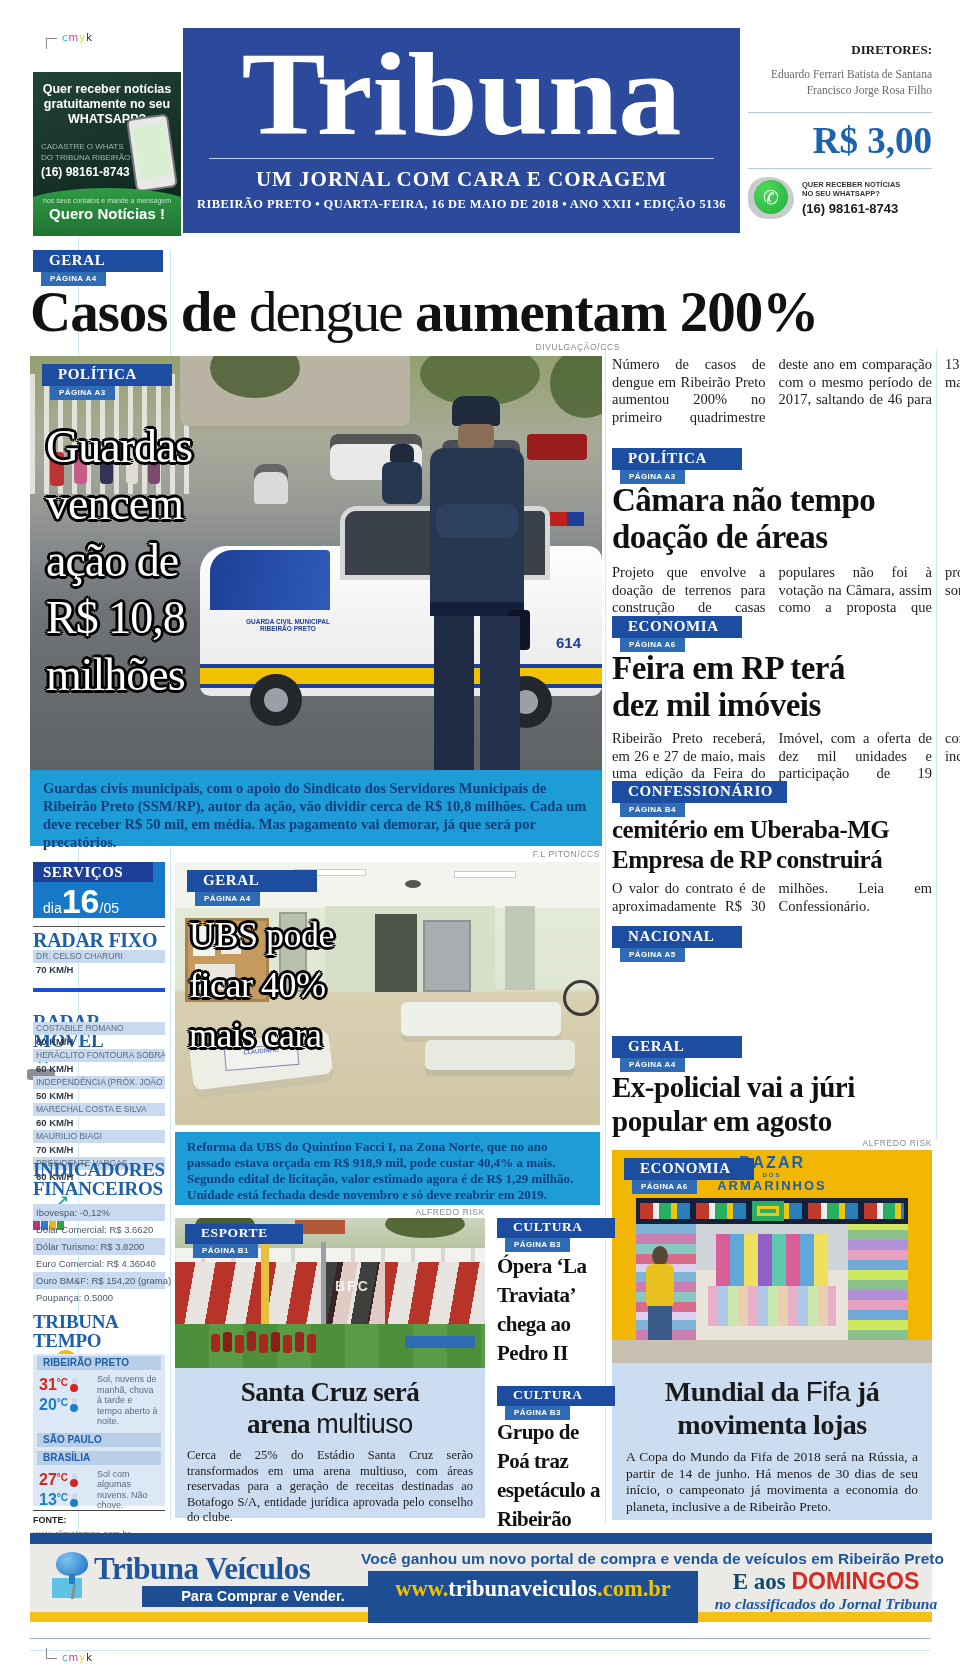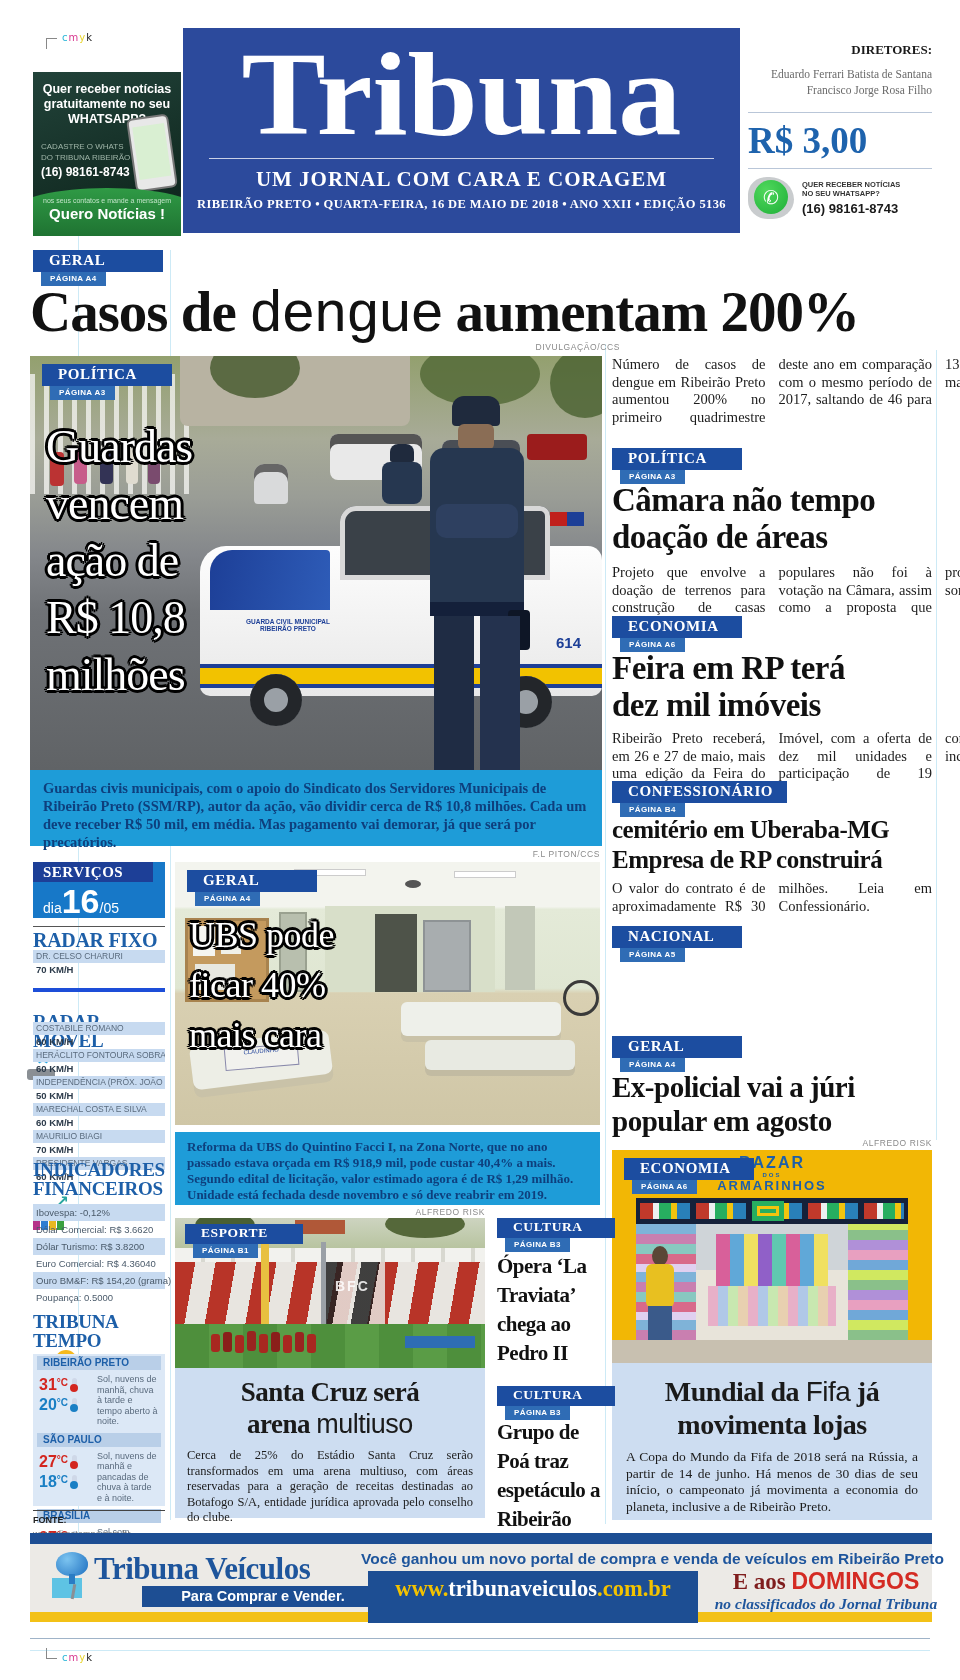--- a/index.html
+++ b/index.html
@@ -11,39 +11,39 @@
   .hair{background:#9fb3c8}
   
   .tag{line-height:0}
   .tag-sec{display:block;width:max-content;min-width:100px;background:#1c4da0;color:#fff;
            font:700 15px/20px "Liberation Serif",serif;padding:0 14px 2px 16px;letter-spacing:.6px}
   .tag-pg{display:block;width:max-content;background:#2f6cb5;color:#fff;
           font:700 8px/12px "Liberation Sans",sans-serif;padding:1px 9px;margin-left:8px;letter-spacing:.4px}
   .tag.sm .tag-sec{min-width:88px;font-size:13.5px;line-height:18px}
   
   .h-lead{font-weight:700;font-size:57px;line-height:60px;letter-spacing:-1px;color:#111;white-space:nowrap}
-  .h-lead .lt{font-family:Liberation Mono, monospace;font-weight:400;letter-spacing:-2px}
+  .h-lead .lt{font-family:Liberation Serif, serif;font-weight:400;letter-spacing:-2px}
   .h2{font-weight:700;color:#111;letter-spacing:-.5px}
   .hl-out{color:#fff;font-weight:400;
           text-shadow:-2px -2px 0 #000,2px -2px 0 #000,-2px 2px 0 #000,2px 2px 0 #000,
                       0 3px 0 #000,3px 0 0 #000,-3px 0 0 #000,0 -3px 0 #000}
   .body2{column-count:2;column-gap:13px;font-size:14.5px;line-height:17.5px;text-align:justify;color:#1c1c1c}
   .credit{font:400 8.5px "Liberation Sans",sans-serif;color:#8a8a8a;letter-spacing:.6px;text-align:right}
   .capbar{background:#1e9cd8;color:#0e3f7d;font-weight:700;text-align:left}
   .bluebox{background:#cdddf1}
   
   .masthead{background:#2c4a9c;color:#fff;text-align:center}
   .m-title{font-weight:700;font-size:118px;line-height:102px;transform:scaleX(1.07);transform-origin:center;margin-top:16px}
   .m-tag{border-top:1.5px solid rgba(255,255,255,.75);margin:12px 26px 0;padding-top:8px;
          font-weight:700;font-size:21px;letter-spacing:1px}
   .m-date{margin-top:5px;font-weight:700;font-size:12.5px;letter-spacing:.4px}
   
   .dir-label{font-weight:700;font-size:13px;text-align:right}
   .dir-names{font-size:11.5px;line-height:16px;color:#6a6a6a;text-align:right}
-  .price{font-weight:700;font-size:37px;color:#1e63ad;text-align:left}
+  .price{font-weight:700;font-size:37px;color:#1e63ad;text-align:right}
   .sep{border:none;border-top:1px solid #b9c6d8;margin:6px 0}
   
   .wad{background:linear-gradient(160deg,#22433a 0%,#122b22 70%,#0e231b 100%);color:#fff;overflow:hidden}
   .wad-t{font:700 12.5px/15px "Liberation Sans",sans-serif;text-align:center;padding:10px 8px 0}
   .wad-s{font:400 8px/11px "Liberation Sans",sans-serif;color:#9fb5a8;padding:14px 0 0 8px}
   .wad-p{font:700 12px/15px "Liberation Sans",sans-serif;padding:2px 0 0 8px}
   .wad-curve{position:absolute;bottom:0;left:-12%;width:124%;height:48px;
              background:linear-gradient(#2f9a45,#1f7332);border-radius:50% 50% 0 0/22px 22px 0 0;text-align:center}
   .wad-note{font:400 7px/9px "Liberation Sans",sans-serif;color:#bfe3c6;padding-top:8px}
   .wad-cta{font:700 15px/18px "Liberation Sans",sans-serif}
@@ -110,21 +110,21 @@
   .ph-baz{background:#f2b705}
   
   .ban-navy{background:#1d4e93}
   .ban-body{background:#eceae6}
   .ban-yellow{background:#f3c117}
   .tv-title{font-weight:700;font-size:31px;line-height:33px;color:#1e559c;letter-spacing:-.5px}
   .tv-sub{background:#1d4e93;color:#fff;font:700 14.5px/21px "Liberation Sans",sans-serif;text-align:center}
   .tv-promo{font:700 15.5px/19px "Liberation Sans",sans-serif;color:#1e559c;text-align:center}
   .tv-url{background:#1d4e93;color:#fff;font-weight:700;font-size:22.5px;line-height:35px;text-align:center}
   .tv-url .y{color:#f2c200}
-  .tv-sun1{font-weight:700;font-size:23px;color:#7f1d1d}
+  .tv-sun1{font-weight:700;font-size:23px;color:#0c4a6e}
   .tv-sun2{font-family:"Liberation Sans",sans-serif;font-weight:700;font-size:23px;color:#d42b23}
   .tv-sun3{font-style:italic;font-weight:700;font-size:15.5px;color:#1e559c;line-height:18px}
   .pin{position:relative;width:40px;height:52px}
   .pin-base{position:absolute;left:0;bottom:6px;width:30px;height:20px;background:#5ec3e4}
   .pin-head{position:absolute;left:4px;top:0;width:32px;height:24px;border-radius:50% 50% 46% 46%;
             background:radial-gradient(circle at 35% 30%,#7cc4f0,#1d6fc0)}
   .pin-stem{position:absolute;left:17px;top:22px;width:6px;height:10px;background:#2a7cc4}
   .pin-needle{position:absolute;left:20px;top:32px;width:2.5px;height:15px;background:#8a8f94;transform:rotate(10deg)}
   
   .reg{font:400 10px "DejaVu Sans",sans-serif;letter-spacing:1px}
@@ -419,27 +419,20 @@
       <div style="display:flex;gap:6px;padding:4px 2px 2px">
         <div style="width:52px">
           <div><span class="t-high">31</span><span class="t-high deg">°C</span><span class="thermo"></span></div>
           <div><span class="t-low">20</span><span class="t-low deg">°C</span><span class="thermo blue"></span></div>
         </div>
         <div class="city-desc" style="flex:1">Sol, nuvens de ma­nhã, chuva à tarde e tempo aberto à noite.</div>
       </div>
     </div>
     <div style="padding:2px 4px">
       <div class="city-name">SÃO PAULO</div>
-      <div style="display:flex;gap:6px;padding:4px 2px 2px">
-        <div style="width:52px">
-          <div><span class="t-high">27</span><span class="t-high deg">°C</span><span class="thermo"></span></div>
-          <div><span class="t-low">18</span><span class="t-low deg">°C</span><span class="thermo blue"></span></div>
-        </div>
-        <div class="city-desc" style="flex:1">Sol, nuvens de manhã e pancadas de chuva à tarde e à noite.</div>
-      </div>
     </div>
     <div style="padding:2px 4px">
       <div class="city-name">BRASÍLIA</div>
       <div style="display:flex;gap:6px;padding:4px 2px 2px">
         <div style="width:52px">
           <div><span class="t-high">27</span><span class="t-high deg">°C</span><span class="thermo"></span></div>
           <div><span class="t-low">13</span><span class="t-low deg">°C</span><span class="thermo blue"></span></div>
         </div>
         <div class="city-desc" style="flex:1">Sol com algumas nuvens. Não chove.</div>
       </div>

